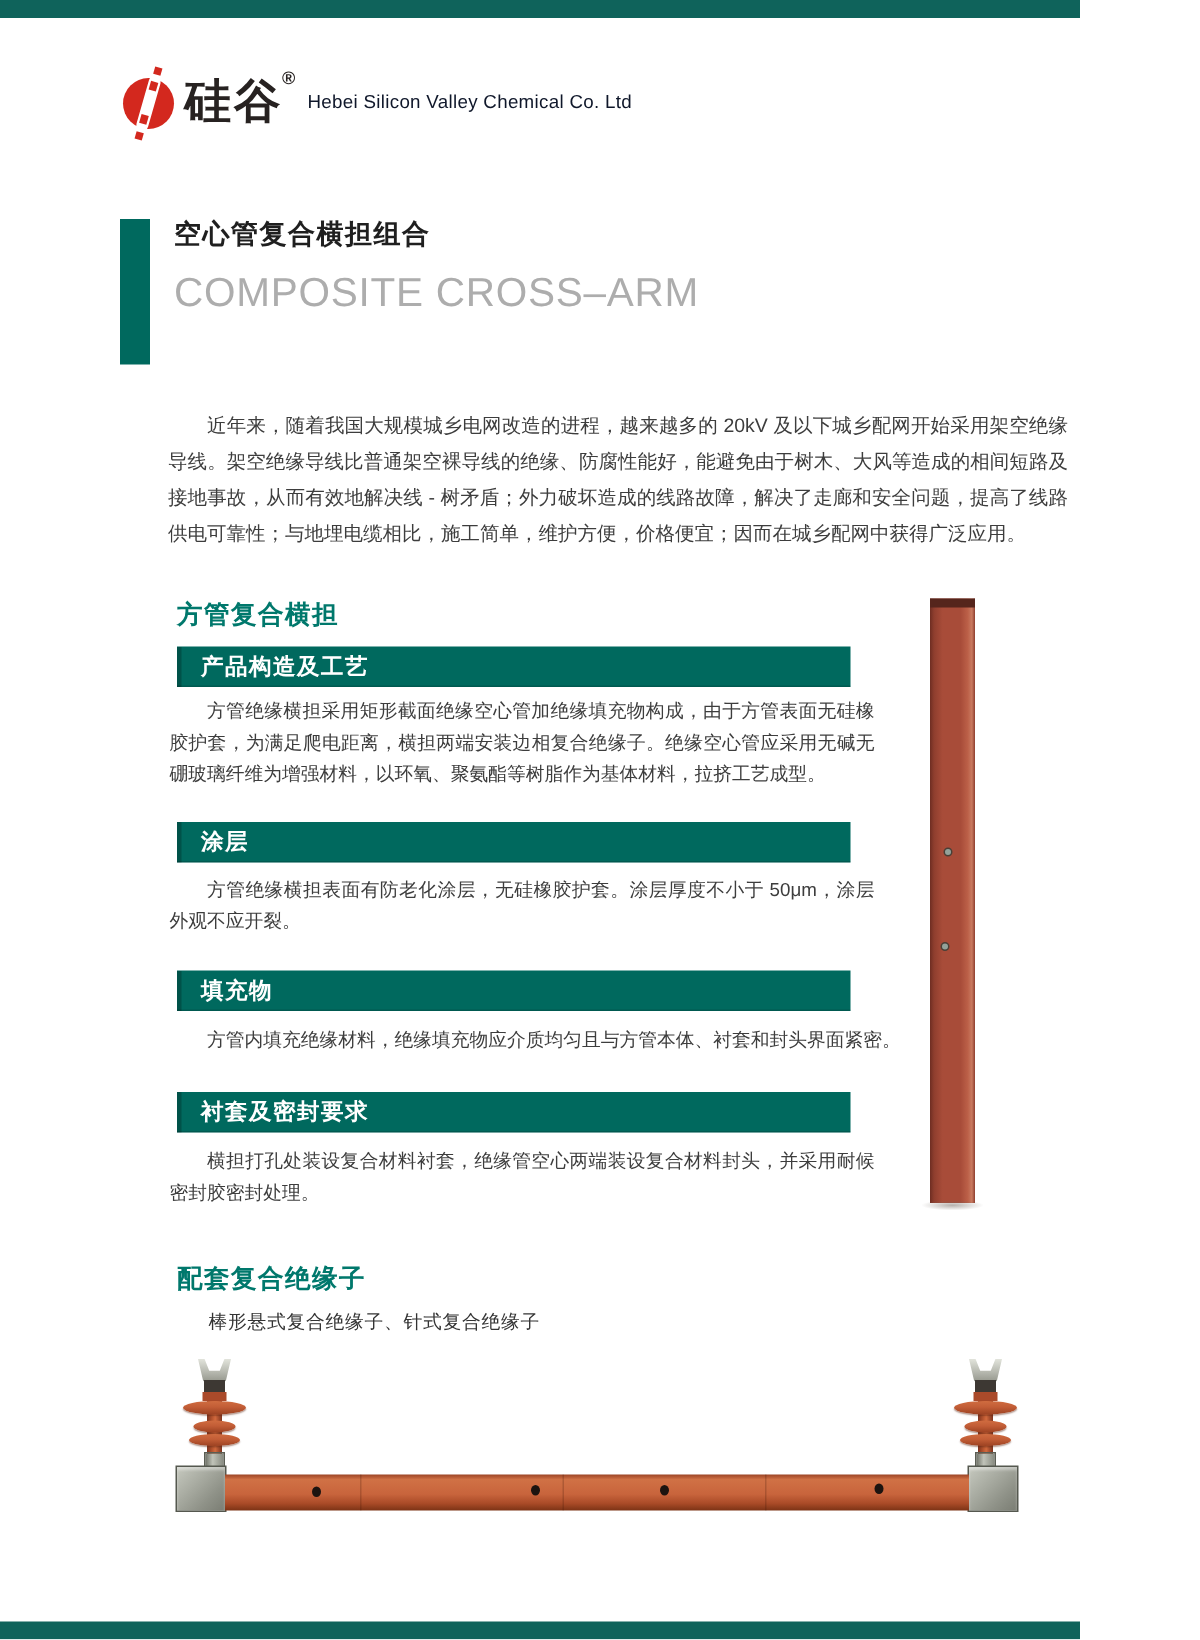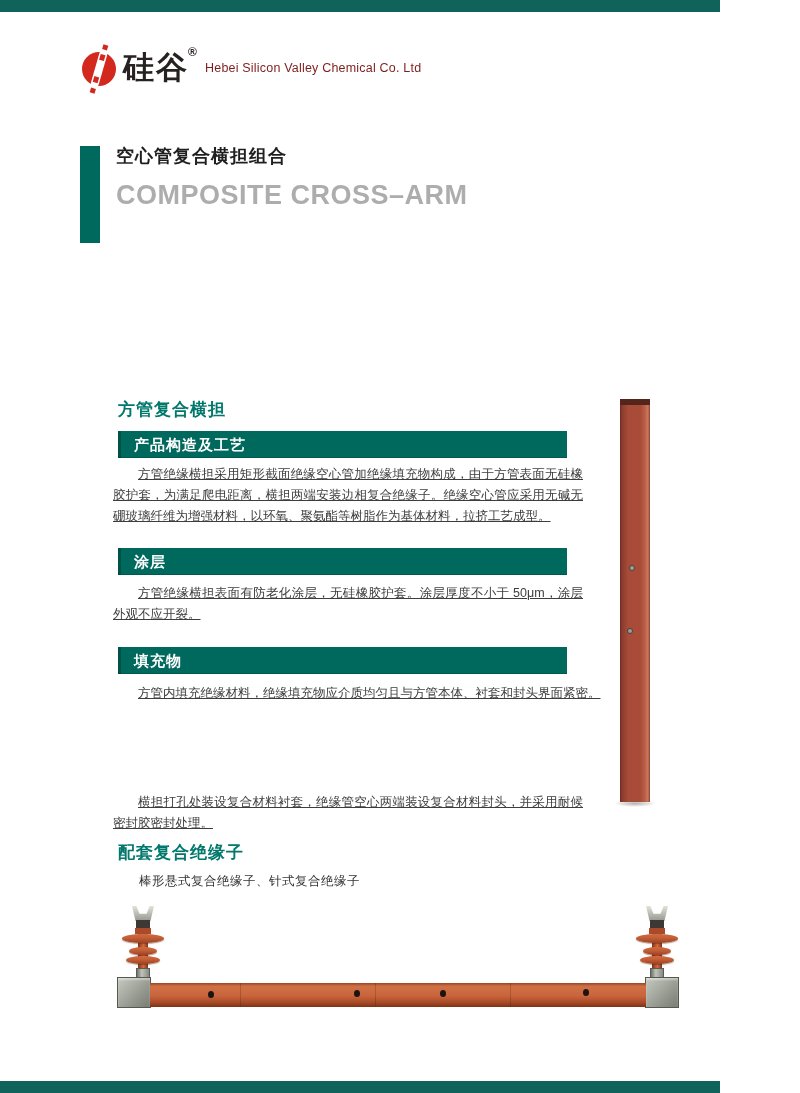--- a/index.html
+++ b/index.html
@@ -6,29 +6,29 @@
   #page{
     position:relative;width:720px;height:1093px;background:#ffffff;overflow:hidden;
     font-family:"Liberation Sans","DejaVu Sans",sans-serif;
   }
   .abs{position:absolute;}
   
   .edgebar{left:0;width:800px;height:12px;background:#0f635b;}
   
   .brand-zh{left:123px;top:47px;font-size:31px;font-weight:700;color:#272221;letter-spacing:2px;}
   .brand-reg{left:188px;top:45px;font-size:12px;color:#272221;font-weight:700;}
-  .brand-en{left:205px;top:61px;font-size:12.5px;color:#7f1d1d;letter-spacing:.2px;}
+  .brand-en{left:205px;top:61px;font-size:12.5px;color:#0f172a;letter-spacing:.2px;}
   
   .title-rect{left:80px;top:146px;width:20px;height:97px;background:#00695e;}
   .title-zh{left:116px;top:144px;font-size:18px;font-weight:700;color:#1f1f1f;letter-spacing:1px;}
-  .title-en{left:116px;top:180px;font-size:27px;font-weight:700;color:#adadad;line-height:31px;letter-spacing:.5px;}
+  .title-en{left:116px;top:180px;font-size:27px;font-weight:400;color:#adadad;line-height:31px;letter-spacing:.5px;}
   
   .para{color:#3d3d3d;text-align:justify;text-indent:2em;}
   .intro{left:112px;top:272px;width:600px;font-size:13px;line-height:24px;}
-  .secpara{left:113px;width:470px;font-size:12.5px;line-height:21px;text-decoration:underline;}
+  .secpara{left:113px;width:470px;font-size:12.5px;line-height:21px;}
   .oneline{white-space:nowrap;text-align:left;}
   
   .sec-heading{left:118px;font-size:17px;font-weight:700;color:#00786c;letter-spacing:1px;}
   .banner{
     left:118px;width:449px;height:27px;line-height:27px;background:#00695e;
     color:#ffffff;font-size:15px;font-weight:700;padding-left:16px;box-sizing:border-box;
     letter-spacing:1px;box-shadow:inset 3px 0 0 rgba(0,0,0,.22), inset 0 -1px 0 rgba(0,0,0,.15);
   }
   .types-line{left:139px;top:873px;font-size:12.5px;color:#333333;letter-spacing:.5px;}
   
@@ -92,33 +92,35 @@
   <div class="abs brand-zh">硅谷</div>
   <div class="abs brand-reg">®</div>
   <div class="abs brand-en">Hebei Silicon Valley Chemical Co. Ltd</div>
 
   <div class="abs title-rect"></div>
   <div class="abs title-zh">空心管复合横担组合</div>
   <div class="abs title-en">
     <div>COMPOSITE CROSS–ARM</div>
   </div>
 
+  <div class="abs para intro">近年来，随着我国大规模城乡电网改造的进程，越来越多的 20kV 及以下城乡配网开始采用架空绝缘导线。架空绝缘导线比普通架空裸导线的绝缘、防腐性能好，能避免由于树木、大风等造成的相间短路及接地事故，从而有效地解决线 - 树矛盾；外力破坏造成的线路故障，解决了走廊和安全问题，提高了线路供电可靠性；与地埋电缆相比，施工简单，维护方便，价格便宜；因而在城乡配网中获得广泛应用。</div>
 
   <div class="abs sec-heading" style="top:398px;">方管复合横担</div>
 
   <div class="abs banner" style="top:431px;">产品构造及工艺</div>
   <div class="abs para secpara" style="top:464px;">方管绝缘横担采用矩形截面绝缘空心管加绝缘填充物构成，由于方管表面无硅橡胶护套，为满足爬电距离，横担两端安装边相复合绝缘子。绝缘空心管应采用无碱无硼玻璃纤维为增强材料，以环氧、聚氨酯等树脂作为基体材料，拉挤工艺成型。</div>
 
   <div class="abs banner" style="top:548px;">涂层</div>
   <div class="abs para secpara" style="top:583px;">方管绝缘横担表面有防老化涂层，无硅橡胶护套。涂层厚度不小于 50μm，涂层外观不应开裂。</div>
 
   <div class="abs banner" style="top:647px;">填充物</div>
   <div class="abs para secpara oneline" style="top:683px;text-align:right;">方管内填充绝缘材料，绝缘填充物应介质均匀且与方管本体、衬套和封头界面紧密。</div>
 
-  <div class="abs para secpara" style="top:792px;">横担打孔处装设复合材料衬套，绝缘管空心两端装设复合材料封头，并采用耐候密封胶密封处理。</div>
+  <div class="abs banner" style="top:728px;">衬套及密封要求</div>
+  <div class="abs para secpara" style="top:764px;">横担打孔处装设复合材料衬套，绝缘管空心两端装设复合材料封头，并采用耐候密封胶密封处理。</div>
 
   <div class="abs sec-heading" style="top:841px;">配套复合绝缘子</div>
   <div class="abs types-line">棒形悬式复合绝缘子、针式复合绝缘子</div>
 
   <div class="abs vtube">
     <div class="abs vtube-cap"></div>
     <div class="abs rivet" style="left:9px;top:166px;"></div>
     <div class="abs rivet" style="left:7px;top:229px;"></div>
     <div class="abs vtube-shadow"></div>
   </div>

